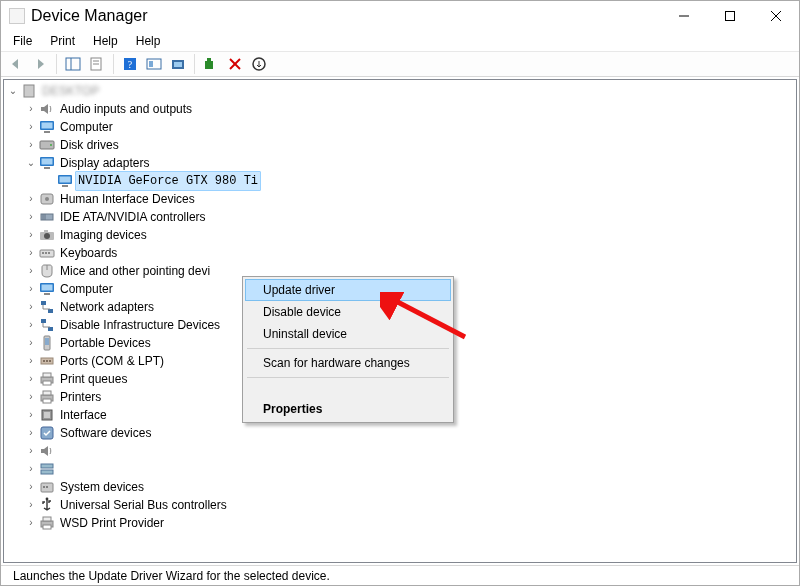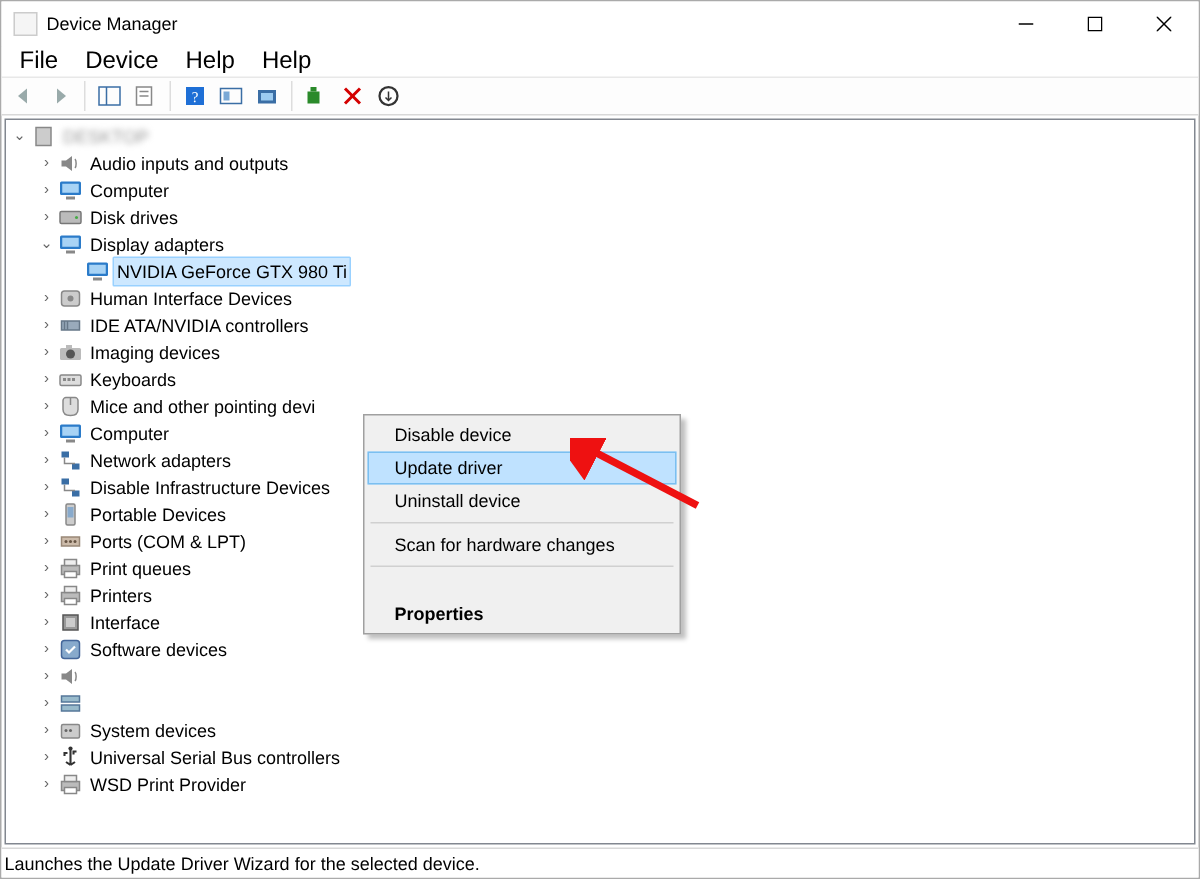--- a/index.html
+++ b/index.html
@@ -31,42 +31,42 @@
     background: #fff;
   }
   .titlebar .app-icon {
     width: 16px; height: 16px;
     margin-right: 6px;
     background: #f5f5f5;
     border: 1px solid #ccc;
   }
   .titlebar .title {
     flex: 1;
-    font-size: 12px;
+    font-size: 16px;
   }
   .win-controls {
     display: flex;
   }
   .win-btn {
     width: 46px; height: 30px;
     display: flex; align-items: center; justify-content: center;
     font-size: 14px;
     color: #333;
   }
   .win-btn svg { width:10px; height:10px; }
 
   
   .menubar {
     height: 20px;
     display: flex;
     align-items: center;
     padding: 0 4px;
     gap: 2px;
     background: #fff;
-    font-size: 16px;
+    font-size: 12px;
   }
   .menubar .menu-item {
     padding: 2px 8px;
   }
 
   
   .toolbar {
     height: 26px;
     display: flex;
     align-items: center;
@@ -124,20 +124,21 @@
     margin: 0 3px 0 1px;
     display:inline-flex; align-items:center; justify-content:center;
   }
   .node .label { padding: 0 2px; }
   .node.selected .label {
     background:#cde8ff;
     border:1px solid #99d1ff;
     border-radius:1px;
     padding:0 2px;
     margin-left:-1px;
+    font-family:Liberation Mono, monospace;
   }
   .indent { display:inline-block; }
   .root-blur {
     filter: blur(2px);
     color:#999;
   }
 
   
   .context-menu {
     position:absolute;
@@ -171,21 +172,21 @@
     position:absolute;
     left: 376px;
     top: 212px;
     pointer-events:none;
   }
 
   
   .statusbar {
     height: 20px;
     border-top:1px solid #d8d8d8;
-    padding: 2px 2px;
+    padding: 2px 12px;
     font-size:12px;
     display:flex;
     align-items:center;
     background:#fff;
   }
 
   
   .ico { width:16px; height:16px; }
 </style>
 </head>
@@ -211,21 +212,21 @@
         <svg viewBox="0 0 10 10">
             <line x1="0" y1="0" x2="10" y2="10" stroke="#000"></line>
             <line x1="10" y1="0" x2="0" y2="10" stroke="#000"></line>
           </svg>
       </div>
     </div>
   </div>
 
   <div class="menubar">
     <span class="menu-item">File</span>
-    <span class="menu-item">Device</span>
+    <span class="menu-item">Print</span>
     <span class="menu-item">Help</span>
     <span class="menu-item">Help</span>
   </div>
 
   <div class="toolbar">
     <div class="tb-btn" title="Back">
       <svg viewBox="0 0 16 16">
           <path d="M10 3 L4 8 L10 13 Z" fill="#9aa"></path>
         </svg>
     </div>
@@ -574,22 +575,22 @@
                 <rect x="2" y="6" width="12" height="6" fill="#bbb" stroke="#888"></rect>
                 <rect x="4" y="2" width="8" height="4" fill="#eee" stroke="#888"></rect>
                 <rect x="4" y="10" width="8" height="4" fill="#fff" stroke="#888"></rect>
               </svg>
             </span>
             <span class="label">WSD Print Provider</span>
           </div>
         </div>
 
       <div class="context-menu" id="ctxmenu">
+          <div class="cm-item highlight">Update driver</div>
           <div class="cm-item">Disable device</div>
-          <div class="cm-item highlight">Update driver</div>
           <div class="cm-item">Uninstall device</div>
           <div class="cm-sep"></div>
           <div class="cm-item">Scan for hardware changes</div>
           <div class="cm-sep"></div>
           <div class="cm-item bold">Properties</div>
         </div>
 
       <svg class="red-arrow" width="100" height="60">
         <defs>
           <marker id="ah" markerWidth="10" markerHeight="10" refX="2" refY="4" orient="auto">

